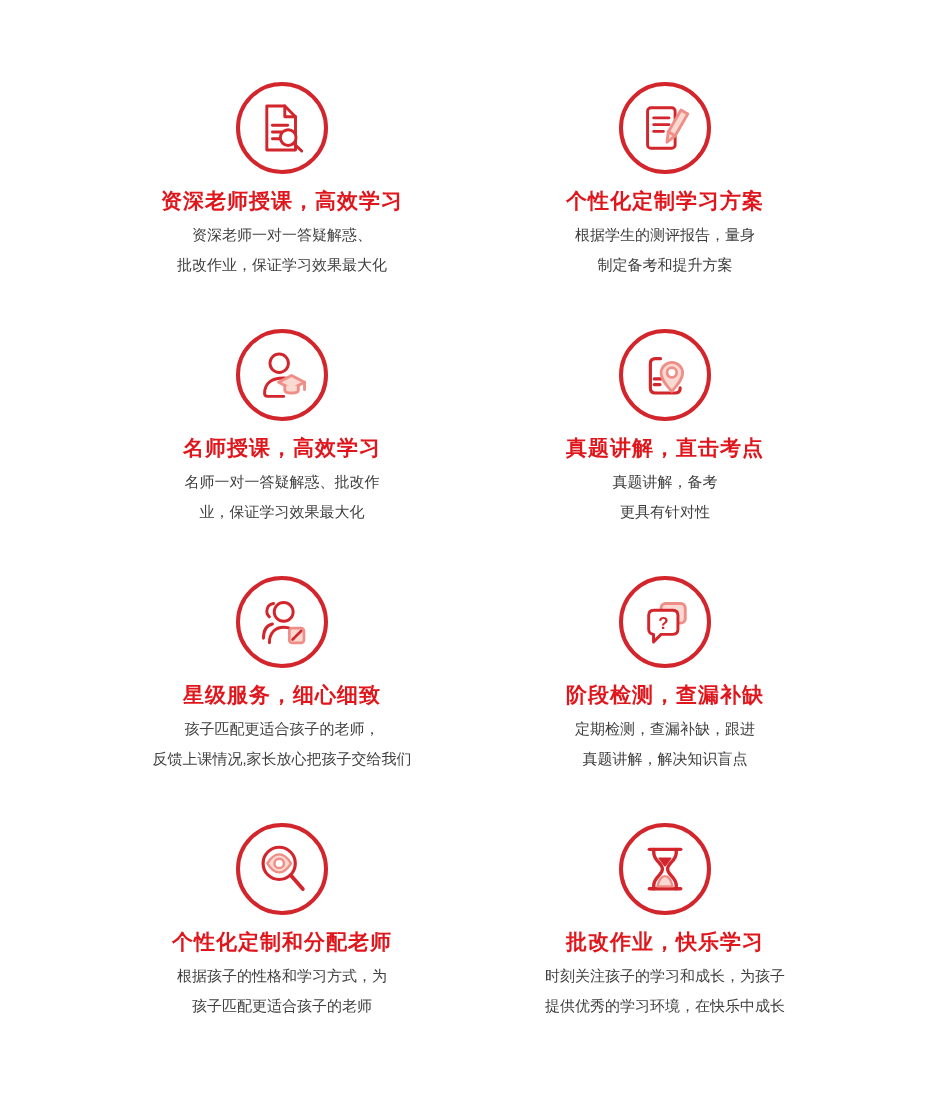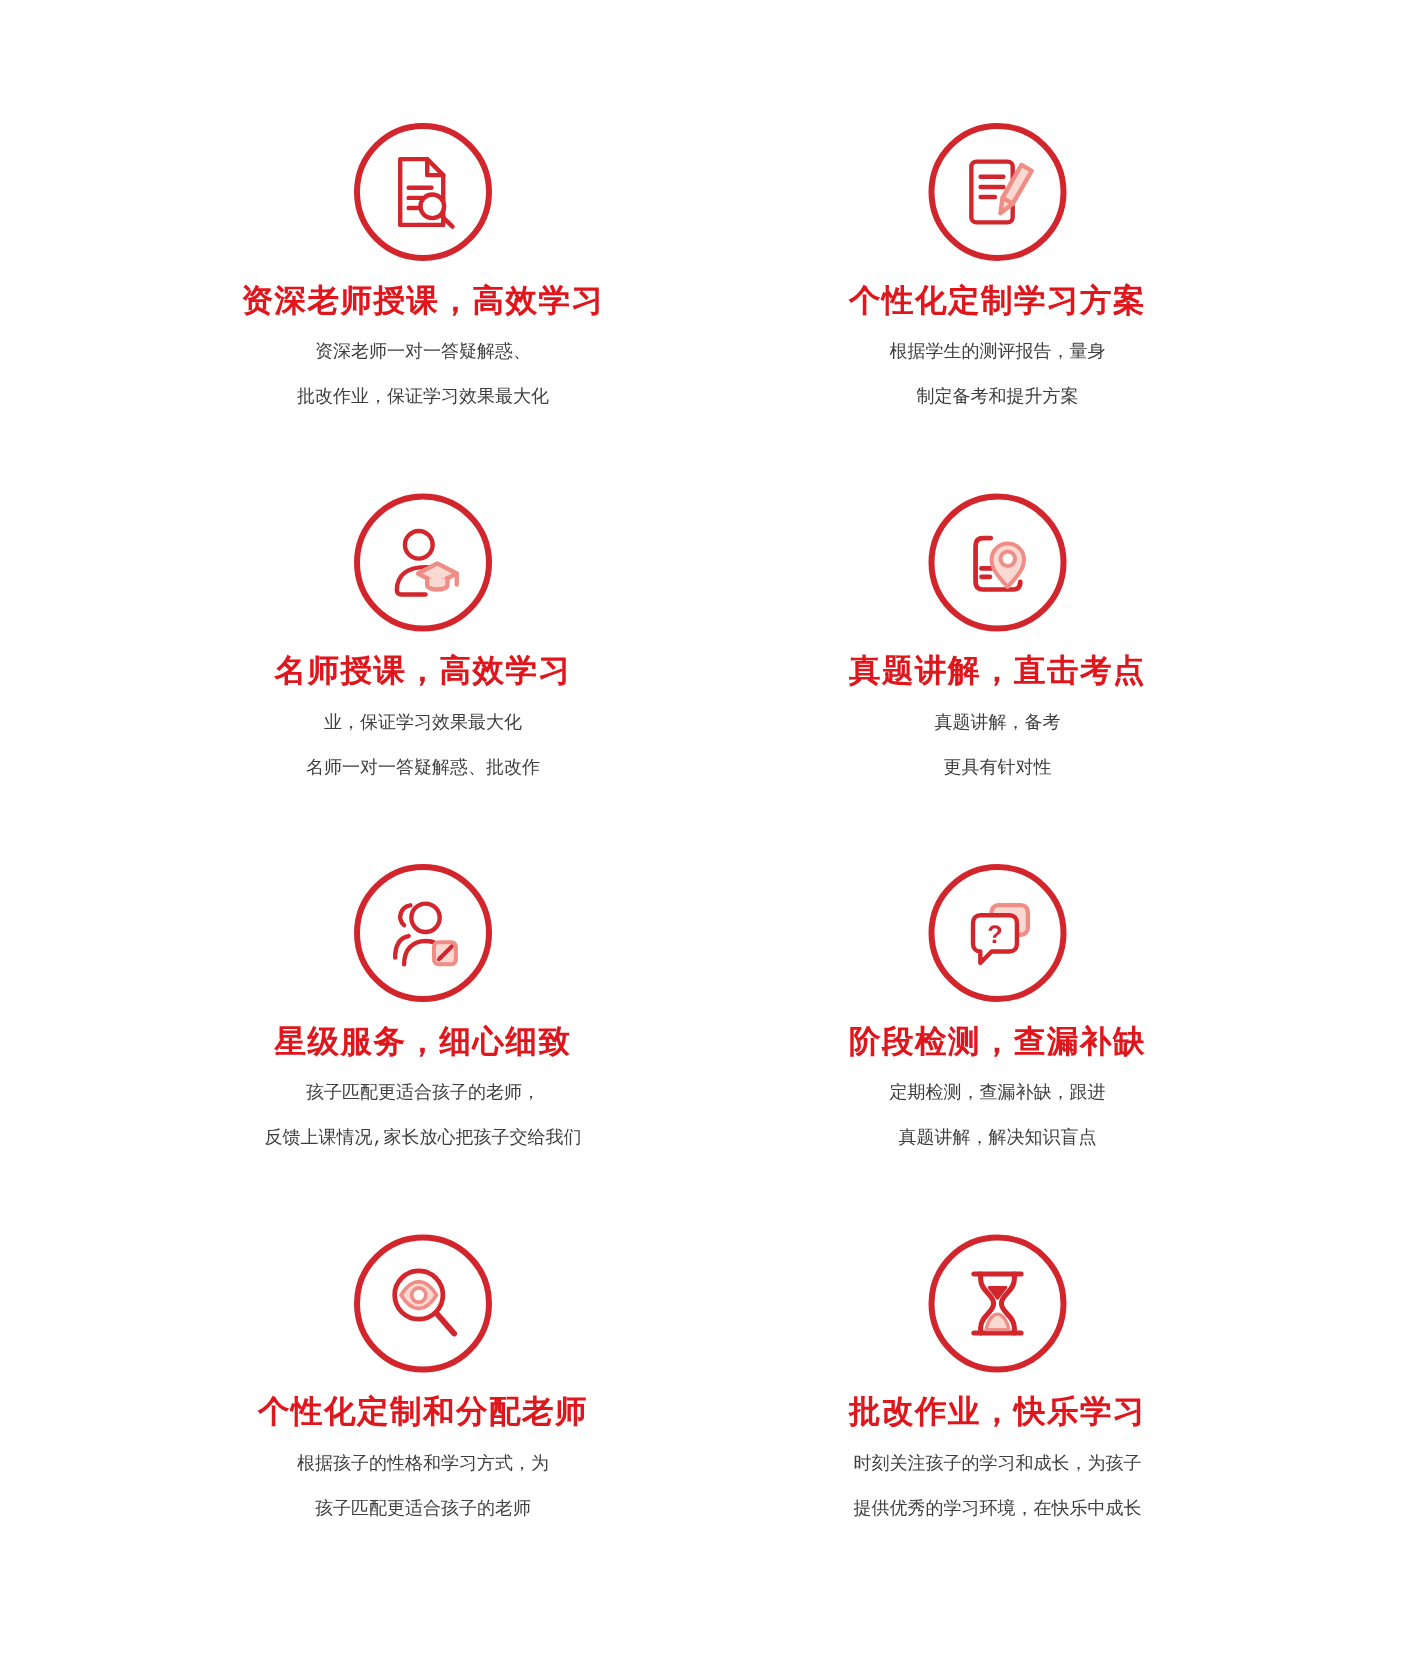--- a/index.html
+++ b/index.html
@@ -58,24 +58,23 @@
   .title{
     margin:14px 0 6px;
     font-size:21px;
     line-height:26px;
     font-weight:700;
     letter-spacing:1px;
     color:var(--title-red);
   }
   .desc{
     margin:0;
-    font-size:12px;
+    font-size:15px;
     line-height:30px;
     color:var(--desc);
-    font-family:Liberation Mono, monospace;
   }
 </style>
 </head>
 <body>
 
 <div class="features-grid">
   <div class="card">
     <div class="icon-circle">
         <svg viewBox="0 0 48 48">
           <g fill="none" stroke="currentColor" stroke-width="2.6" stroke-linecap="round" stroke-linejoin="round">
@@ -122,22 +121,22 @@
             <path d="M28 26.8 C14 26 8.5 32 8.5 40.5 C8.5 42.3 9.5 43 11.5 43 H25.5"></path>
             <g class="soft">
               <path class="pf" d="M32.5 24.5 L44 30.5 L32.5 36.5 L21 30.5 Z"></path>
               <path class="pf" d="M26.5 33.5 V37.5 C26.5 40.8 38.5 40.8 38.5 37.5 V33.5"></path>
               <path d="M44 30.5 V37"></path>
             </g>
           </g>
         </svg>
       </div>
     <h3 class="title">名师授课，高效学习</h3>
+    <p class="desc">名师一对一答疑解惑、批改作</p>
     <p class="desc">业，保证学习效果最大化</p>
-    <p class="desc">名师一对一答疑解惑、批改作</p>
   </div>
 
   <div class="card">
     <div class="icon-circle">
         <svg viewBox="0 0 48 48">
           <g fill="none" stroke="currentColor" stroke-width="2.8" stroke-linecap="round" stroke-linejoin="round">
             <path d="M20 9.5 H15.5 C12.5 9.5 11 11 11 14 V35.5 C11 38.5 12.5 40 15.5 40 H33 C36 40 37.5 38.5 37.5 35.5"></path>
             <path d="M14.5 27.5 H23"></path>
             <path d="M14.5 32.5 H19.5"></path>
             <g class="soft" stroke-width="2.4">

